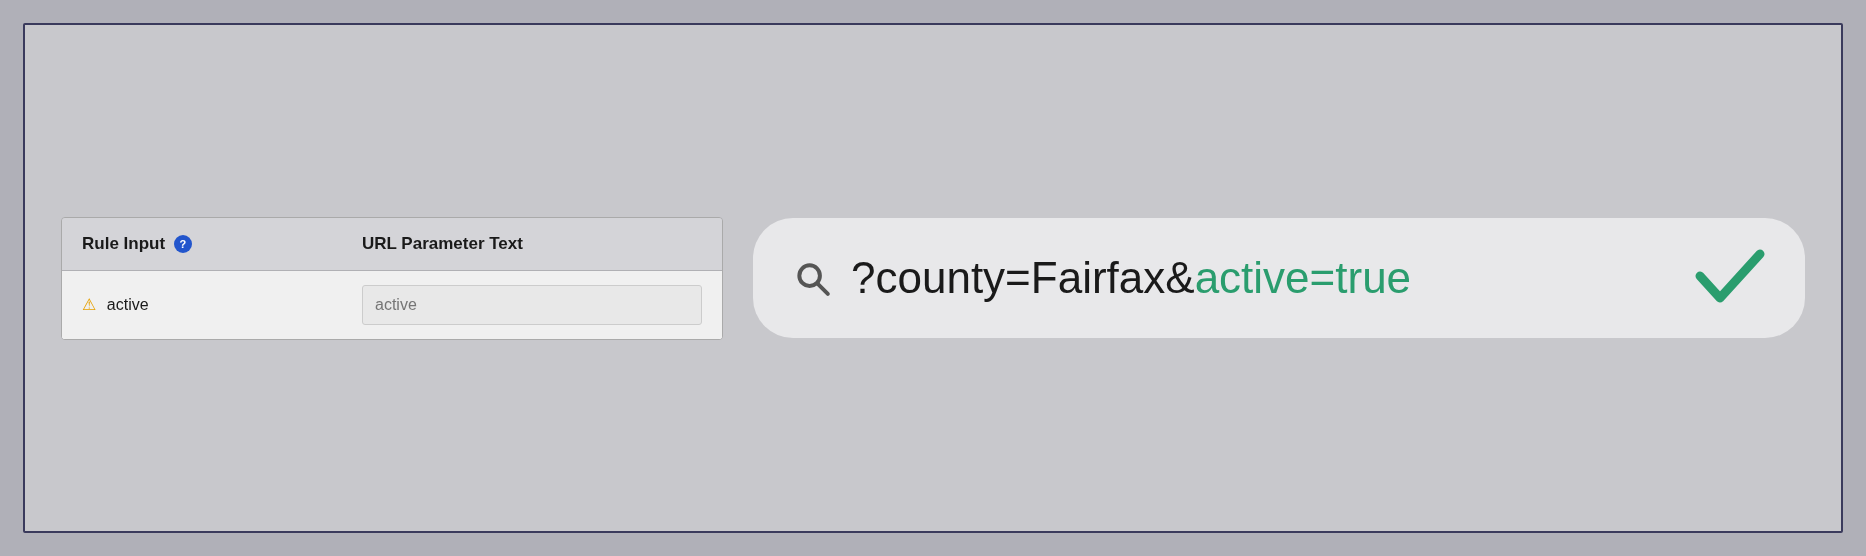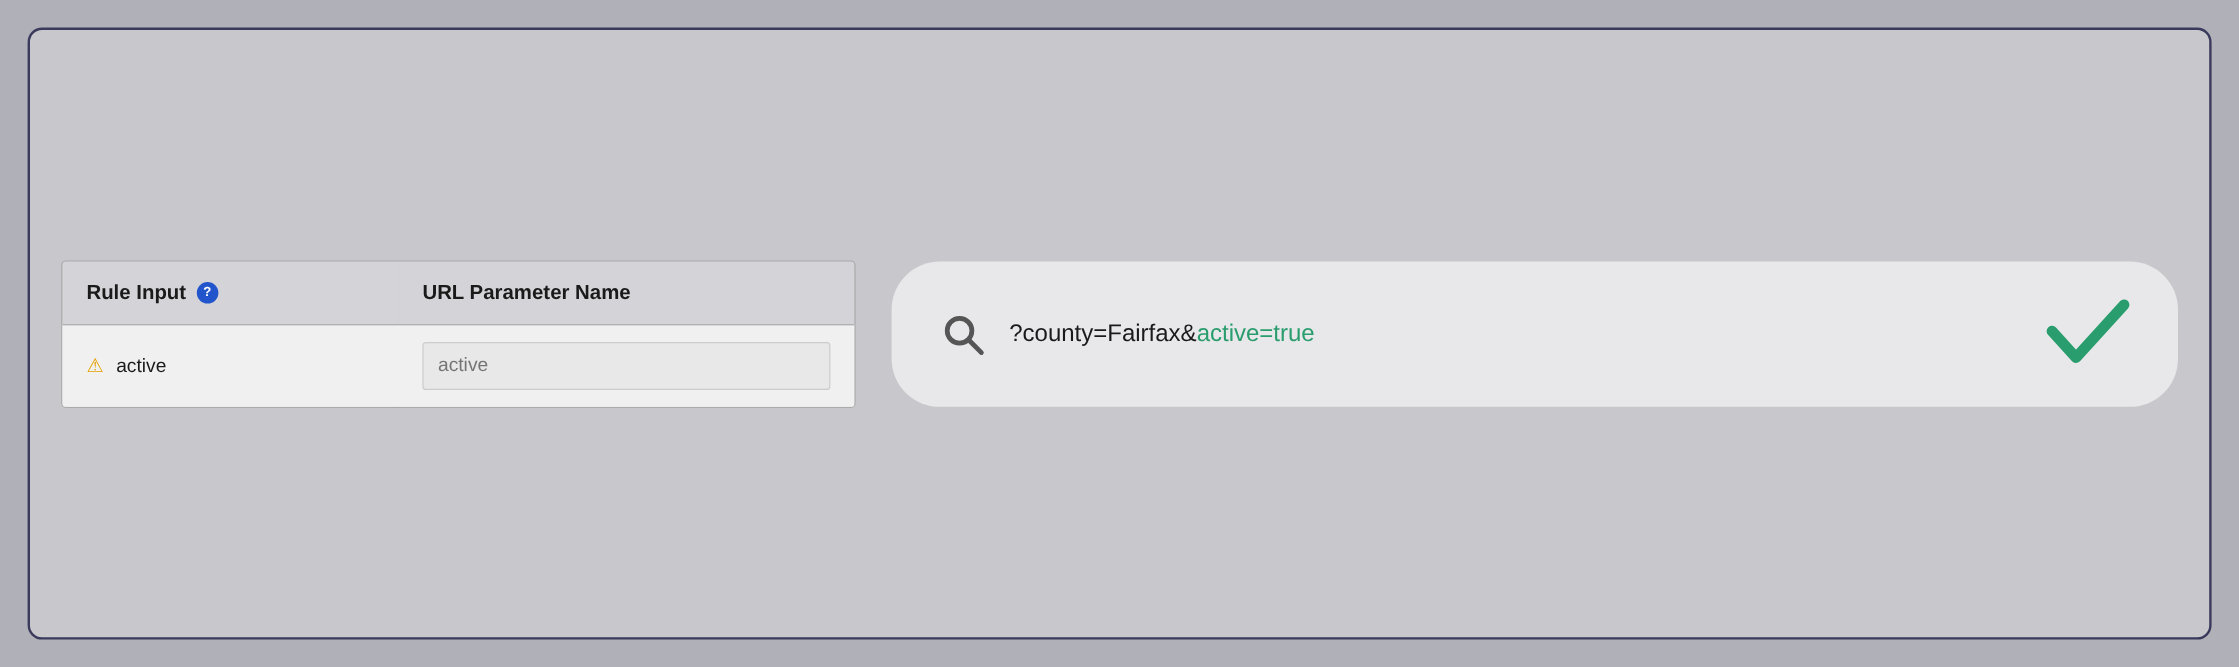--- a/index.html
+++ b/index.html
@@ -12,25 +12,25 @@
       align-items: center;
       justify-content: center;
       font-family: Arial, sans-serif;
     }
 
     .outer-container {
       width: 1820px;
       height: 510px;
       background: #c8c8cc;
       border: 2px solid #3a3a5c;
-      border-radius: 12px;
+      border-radius: 2px;
       display: flex;
       align-items: center;
       justify-content: flex-start;
-      padding: 26px;
+      padding: 36px;
       gap: 30px;
     }
 
     .table-wrapper {
       background: #c8c8cc;
       border: 1px solid #aaa;
       border-radius: 4px;
       overflow: hidden;
       min-width: 660px;
     }
@@ -157,21 +157,21 @@
       flex-shrink: 0;
     }
 
     .search-icon-svg {
       width: 38px;
       height: 38px;
       color: #555;
     }
 
     .url-text {
-      font-size: 20px;
+      font-size: 44px;
       font-weight: 500;
       color: #1a1a1a;
       white-space: nowrap;
     }
 
     .url-text .highlight {
       color: #2a9d6e;
       font-weight: 500;
     }
 
@@ -195,21 +195,21 @@
 
   <div class="table-wrapper">
     <table>
       <thead>
         <tr>
           <th class="col-rule">
             <span>Rule Input</span>
             <span class="help-icon">?</span>
           </th>
           <th class="col-param">
-            <span>URL Parameter Name</span>
+            <span>URL Parameter Text</span>
           </th>
         </tr>
       </thead>
       <tbody>
 
 
         <tr class="row-active">
           <td>
             <span class="warning-icon">⚠</span>
             <span>active</span>

